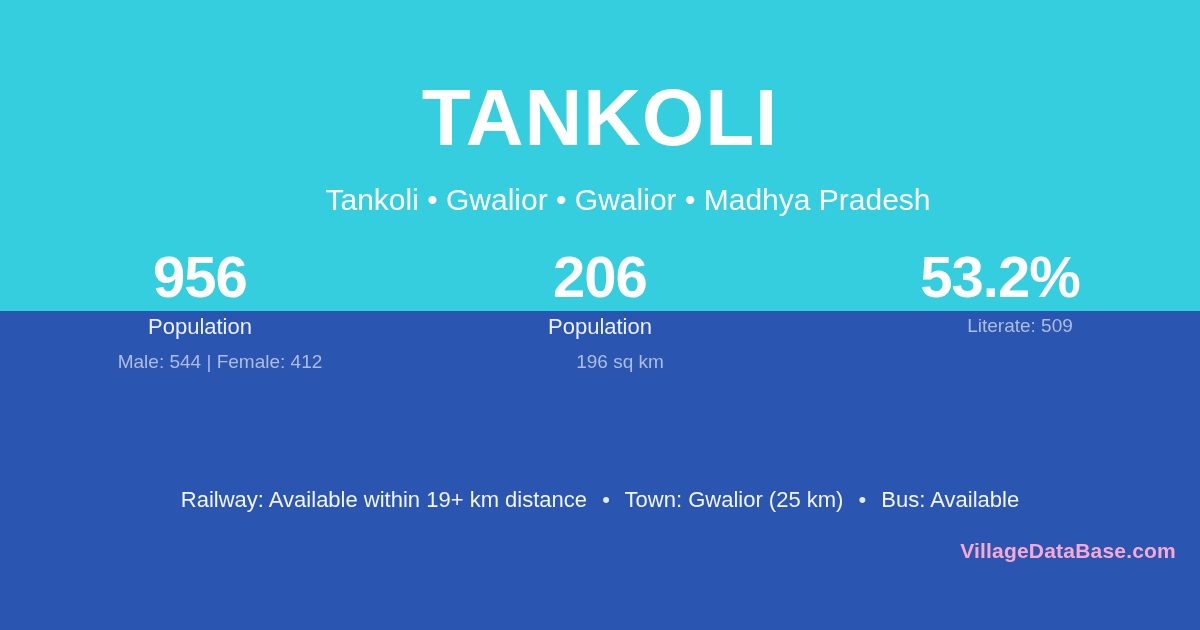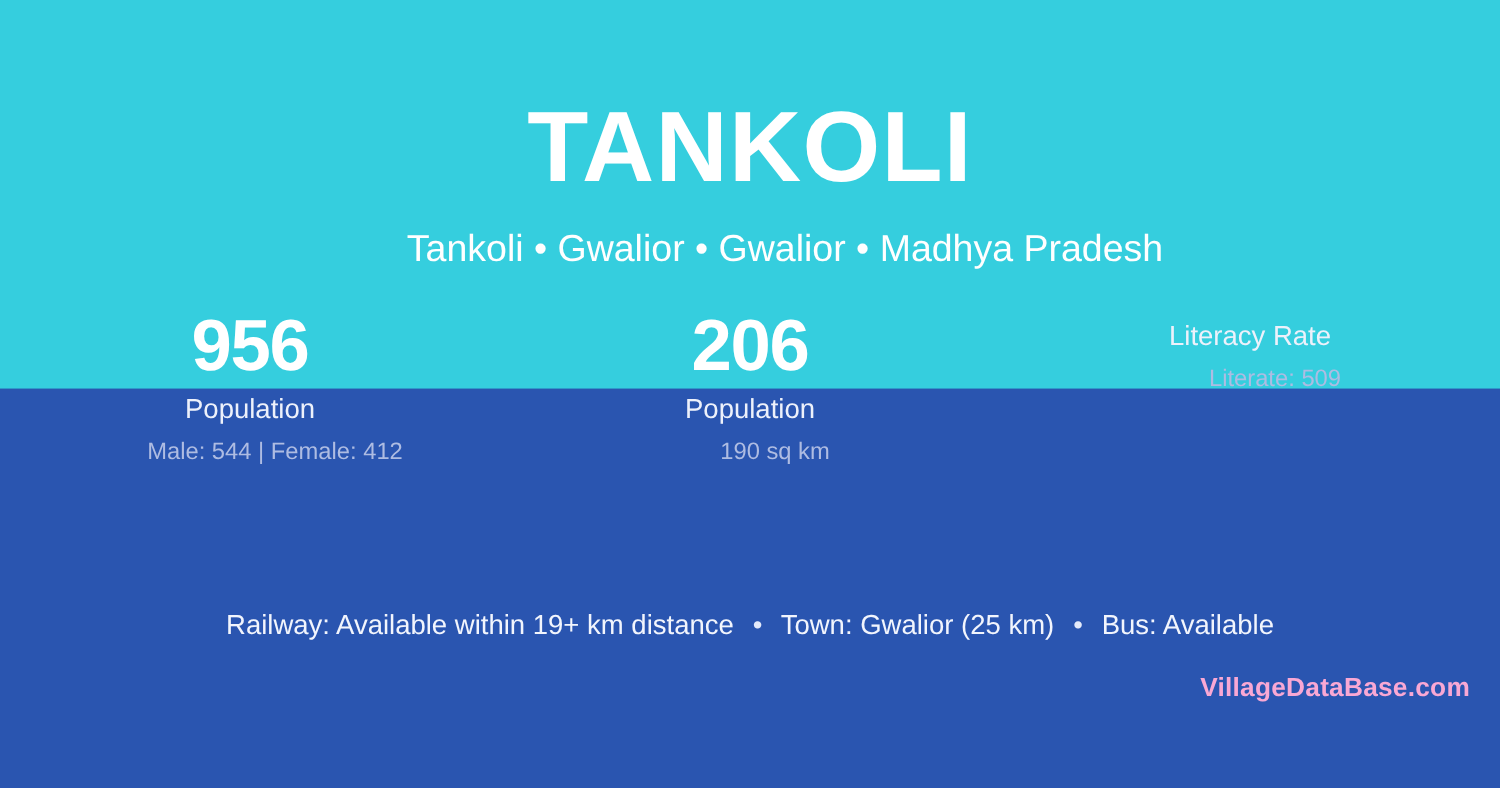--- a/index.html
+++ b/index.html
@@ -152,25 +152,25 @@
 
       <div class="stat">
         <div class="stat-value">956</div>
         <div class="stat-label">Population</div>
         <div class="stat-sub">Male: 544 | Female: 412</div>
       </div>
 
       <div class="stat">
         <div class="stat-value">206</div>
         <div class="stat-label">Population</div>
-        <div class="stat-sub">190 sq km</div>
+        <div class="stat-sub">196 sq km</div>
       </div>
 
       <div class="stat">
-        <div class="stat-label">Literacy Rate</div>
+        <div class="stat-value">53.2%</div>
         <div class="stat-sub">Literate: 509</div>
       </div>
 
     </div>
 
     <div class="info-row">
       <span>Railway: Available within 19+ km distance</span>
       <span class="info-sep">•</span>
       <span>Town: Gwalior (25 km)</span>
       <span class="info-sep">•</span>

